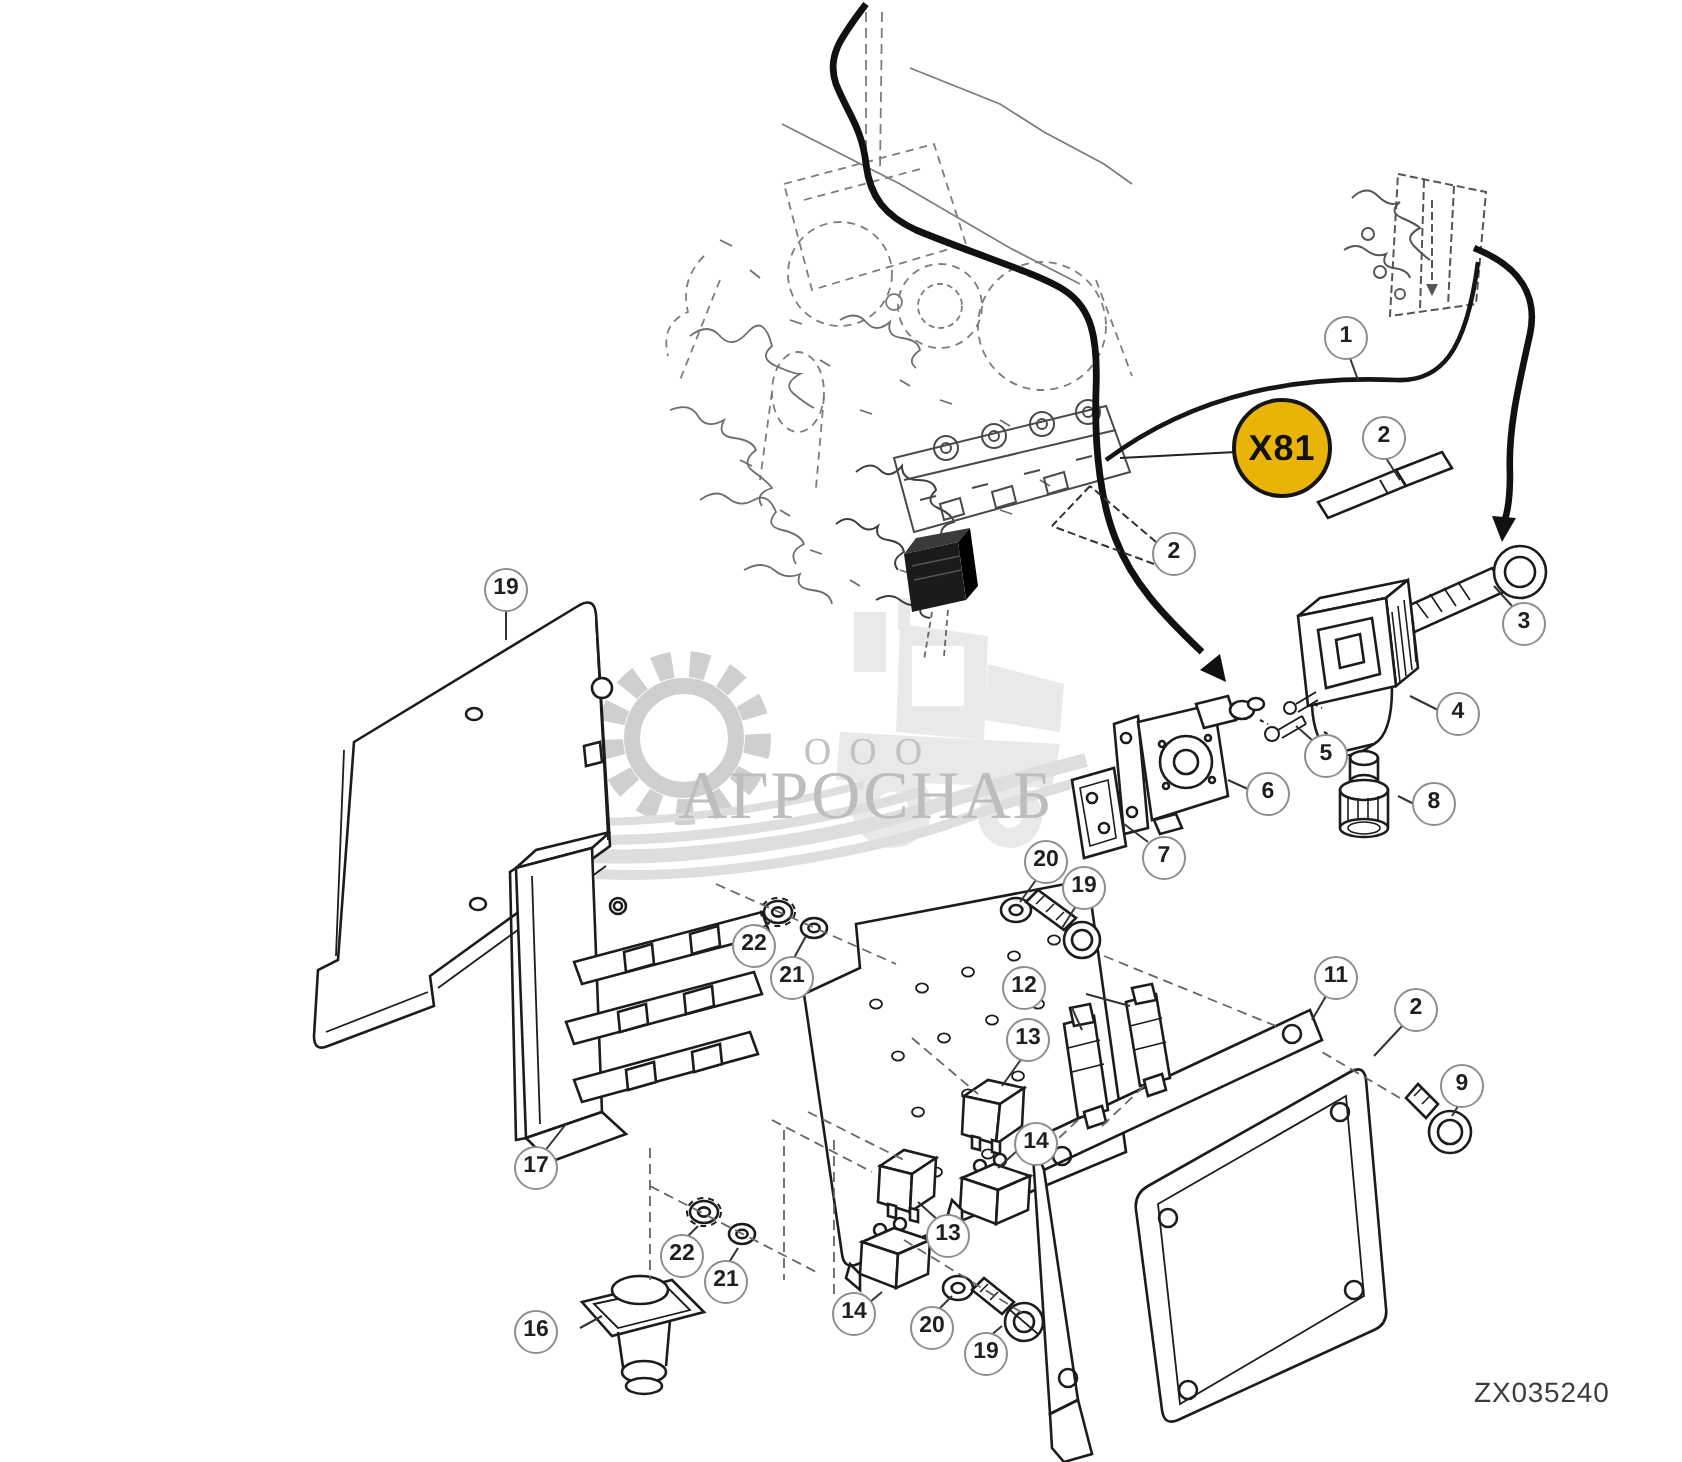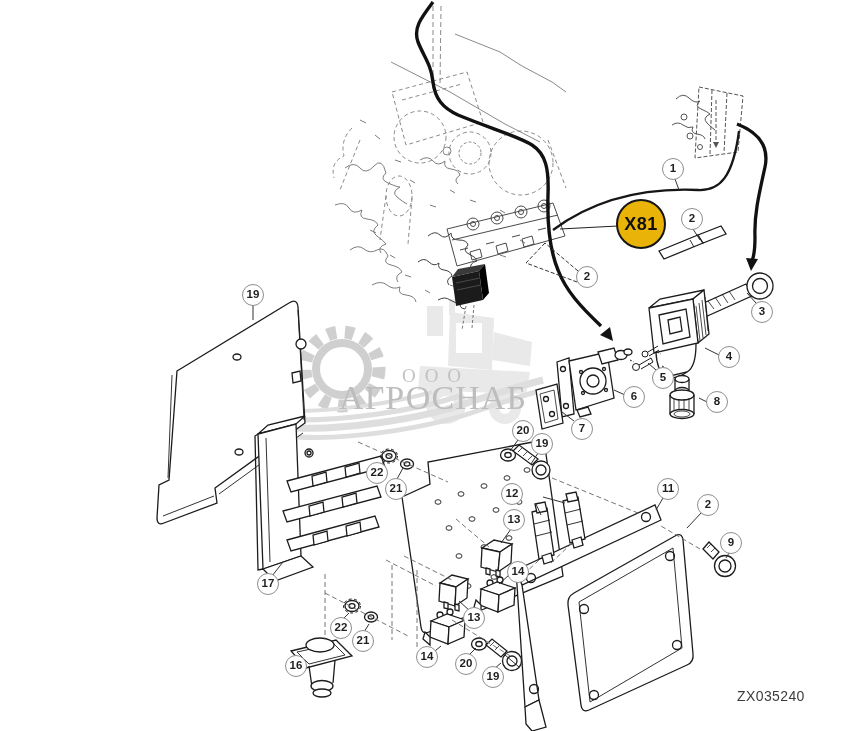--- a/index.html
+++ b/index.html
@@ -426,21 +426,21 @@
       <div class="callout" style="left: 582px; top: 429px;">7</div>
       <div class="callout" style="left: 717px; top: 402px;">8</div>
       <div class="callout" style="left: 731px; top: 543px;">9</div>
       <div class="callout" style="left: 708px; top: 505px;">2</div>
       <div class="callout" style="left: 668px; top: 489px;">11</div>
       <div class="callout" style="left: 512px; top: 494px;">12</div>
       <div class="callout" style="left: 514px; top: 520px;">13</div>
       <div class="callout" style="left: 474px; top: 618px;">13</div>
       <div class="callout" style="left: 518px; top: 572px;">14</div>
       <div class="callout" style="left: 427px; top: 657px;">14</div>
-      <div class="callout" style="left: 296px; top: 666px; text-align: center;">16</div>
+      <div class="callout" style="left: 268px; top: 666px; text-align: center;">16</div>
       <div class="callout" style="left: 268px; top: 584px; text-align: center;">17</div>
       <div class="callout" style="left: 253px; top: 295px;">19</div>
       <div class="callout" style="left: 542px; top: 444px;">19</div>
       <div class="callout" style="left: 493px; top: 677px;">19</div>
       <div class="callout" style="left: 523px; top: 431px;">20</div>
       <div class="callout" style="left: 466px; top: 664px;">20</div>
       <div class="callout" style="left: 396px; top: 489px;">21</div>
       <div class="callout" style="left: 363px; top: 641px;">21</div>
       <div class="callout" style="left: 377px; top: 473px;">22</div>
       <div class="callout" style="left: 341px; top: 628px;">22</div>

